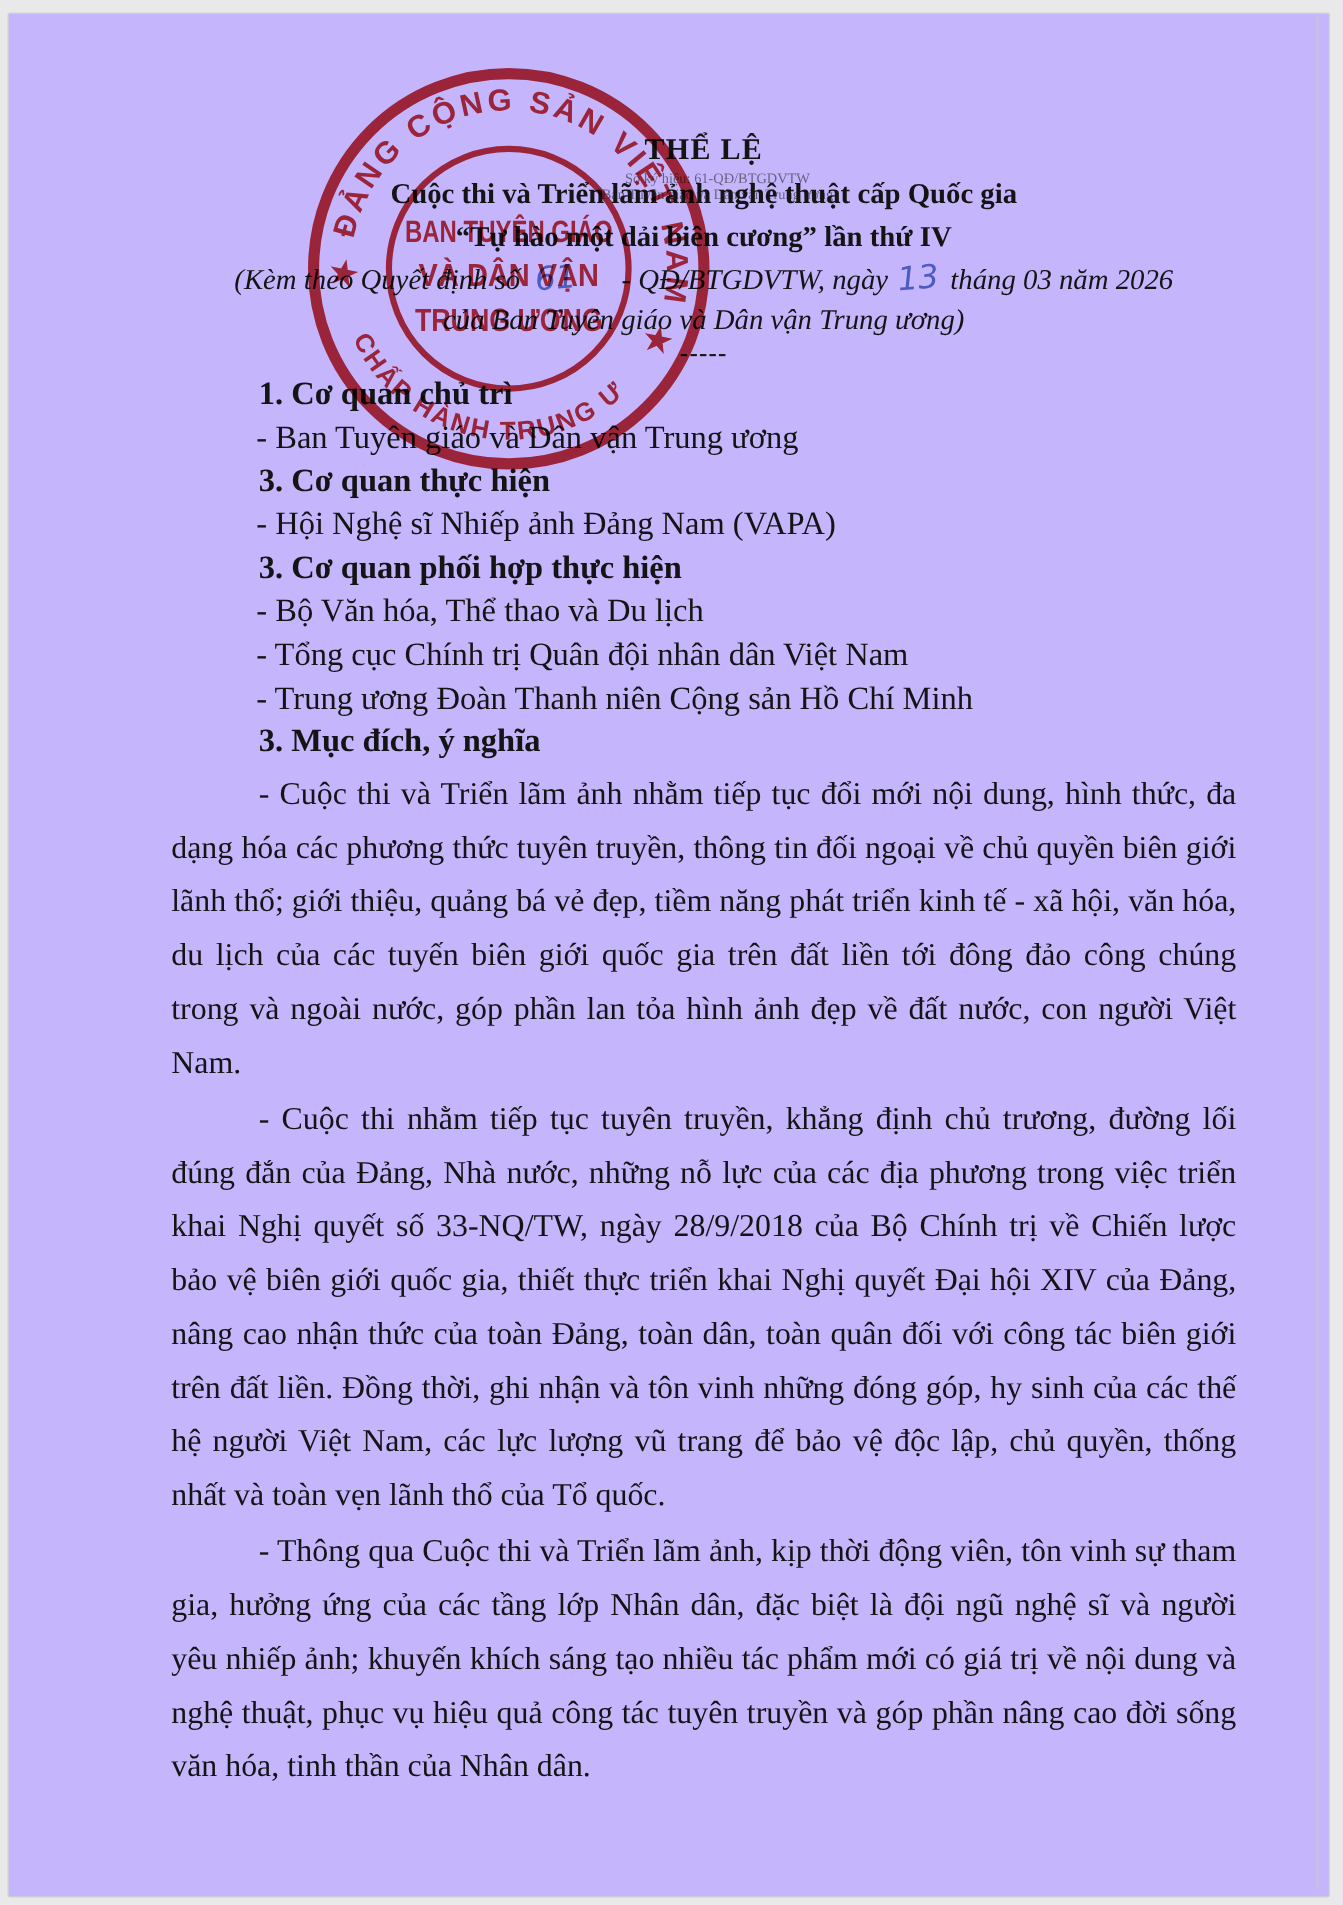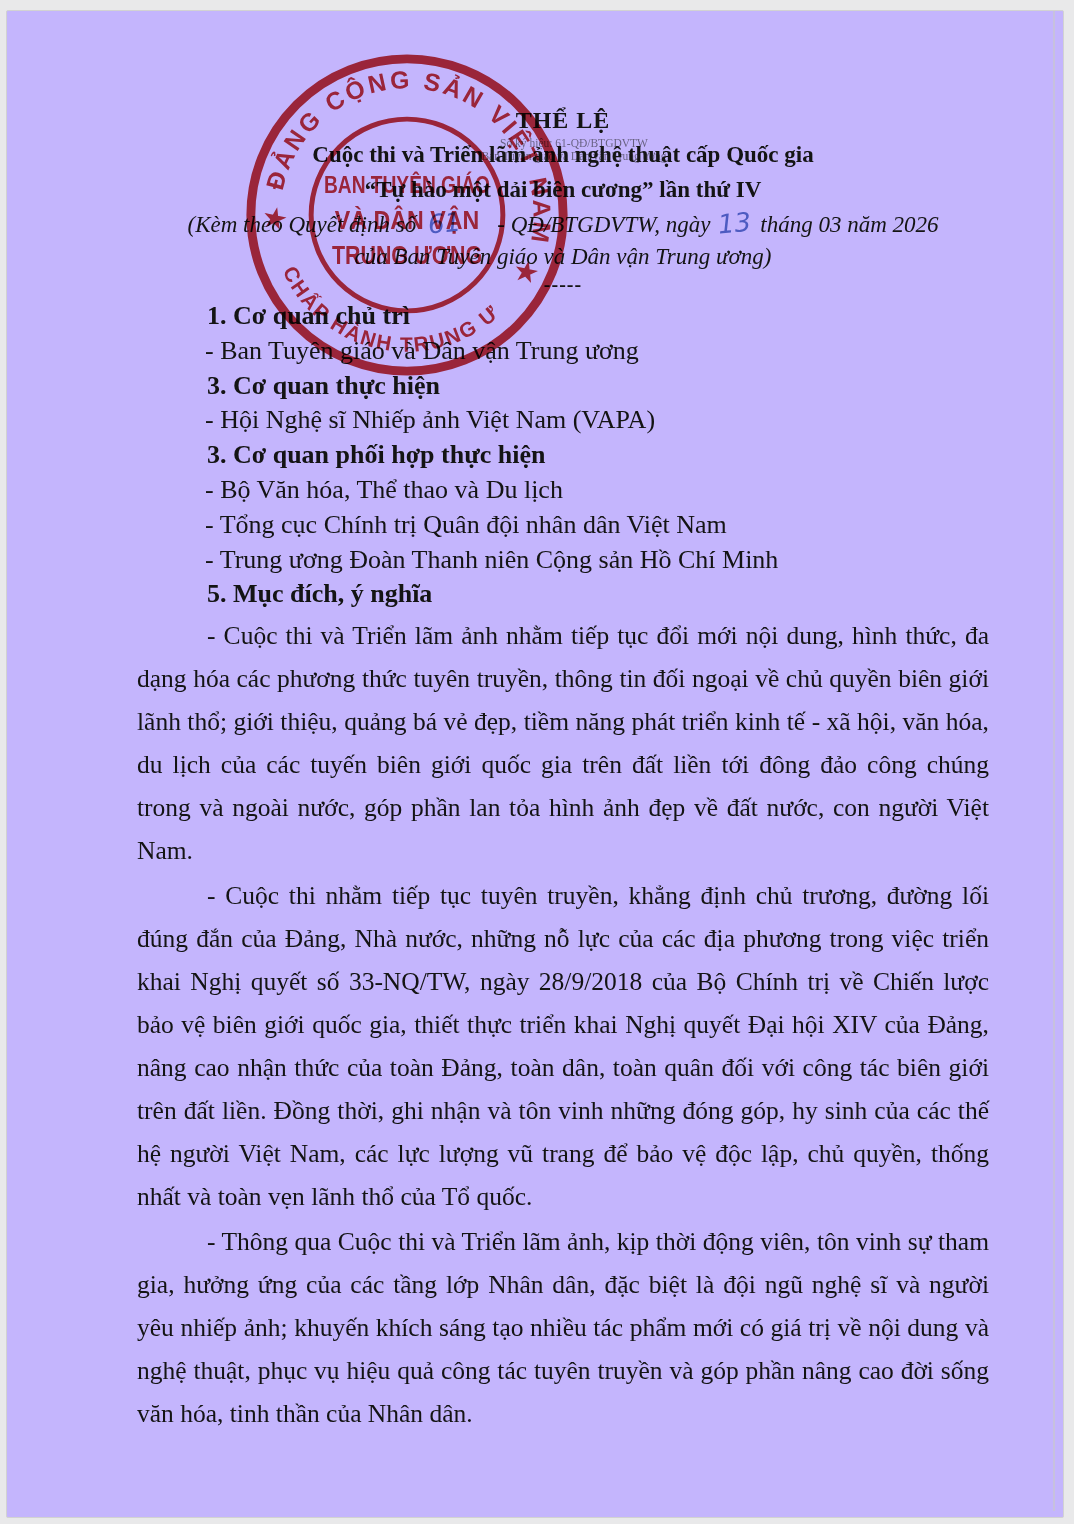--- a/index.html
+++ b/index.html
@@ -65,26 +65,26 @@
       <p class="sub">Cuộc thi và Triển lãm ảnh nghệ thuật cấp Quốc gia</p>
       <p class="sub">“Tự hào một dải biên cương” lần thứ IV</p>
       <p class="ref"><span>(Kèm theo Quyết định số</span><span class="hand n1">61</span><span>- QĐ/BTGDVTW, ngày</span><span class="hand n2">13</span> <span>tháng 03 năm 2026</span></p>
       <p class="ref">của Ban Tuyên giáo và Dân vận Trung ương)</p>
       <p class="sep">-----</p>
     </div>
     <div id="doc-body" class="body">
         <p class="h">1. Cơ quan chủ trì</p>
         <p class="li">- Ban Tuyên giáo và Dân vận Trung ương</p>
         <p class="h">3. Cơ quan thực hiện</p>
-        <p class="li">- Hội Nghệ sĩ Nhiếp ảnh Việt Nam (VAPA)</p>
+        <p class="li">- Hội Nghệ sĩ Nhiếp ảnh Đảng Nam (VAPA)</p>
         <p class="h">3. Cơ quan phối hợp thực hiện</p>
         <p class="li">- Bộ Văn hóa, Thể thao và Du lịch</p>
         <p class="li">- Tổng cục Chính trị Quân đội nhân dân Việt Nam</p>
         <p class="li">- Trung ương Đoàn Thanh niên Cộng sản Hồ Chí Minh</p>
-        <p class="h">5. Mục đích, ý nghĩa</p>
+        <p class="h">3. Mục đích, ý nghĩa</p>
         <p class="para">- Cuộc thi và Triển lãm ảnh nhằm tiếp tục đổi mới nội dung, hình thức, đa dạng hóa các phương thức tuyên truyền, thông tin đối ngoại về chủ quyền biên giới lãnh thổ; giới thiệu, quảng bá vẻ đẹp, tiềm năng phát triển kinh tế - xã hội, văn hóa, du lịch của các tuyến biên giới quốc gia trên đất liền tới đông đảo công chúng trong và ngoài nước, góp phần lan tỏa hình ảnh đẹp về đất nước, con người Việt Nam.</p>
         <p class="para">- Cuộc thi nhằm tiếp tục tuyên truyền, khẳng định chủ trương, đường lối đúng đắn của Đảng, Nhà nước, những nỗ lực của các địa phương trong việc triển khai Nghị quyết số 33-NQ/TW, ngày 28/9/2018 của Bộ Chính trị về Chiến lược bảo vệ biên giới quốc gia, thiết thực triển khai Nghị quyết Đại hội XIV của Đảng, nâng cao nhận thức của toàn Đảng, toàn dân, toàn quân đối với công tác biên giới trên đất liền. Đồng thời, ghi nhận và tôn vinh những đóng góp, hy sinh của các thế hệ người Việt Nam, các lực lượng vũ trang để bảo vệ độc lập, chủ quyền, thống nhất và toàn vẹn lãnh thổ của Tổ quốc.</p>
         <p class="para">- Thông qua Cuộc thi và Triển lãm ảnh, kịp thời động viên, tôn vinh sự tham gia, hưởng ứng của các tầng lớp Nhân dân, đặc biệt là đội ngũ nghệ sĩ và người yêu nhiếp ảnh; khuyến khích sáng tạo nhiều tác phẩm mới có giá trị về nội dung và nghệ thuật, phục vụ hiệu quả công tác tuyên truyền và góp phần nâng cao đời sống văn hóa, tinh thần của Nhân dân.</p>
       </div>
   </div>
 
   <div class="meta-overlay">
     <div>Số ký hiệu: 61-QĐ/BTGDVTW</div>
     <div>Ban Tuyên giáo và Dân vận Trung ương</div>
   </div>

